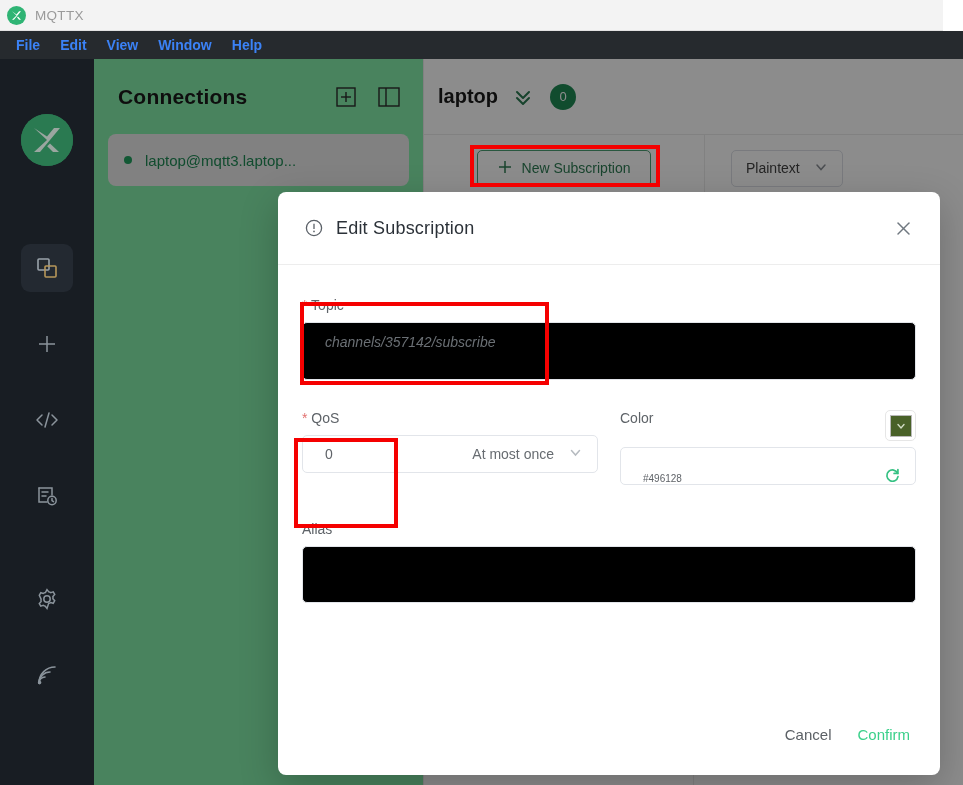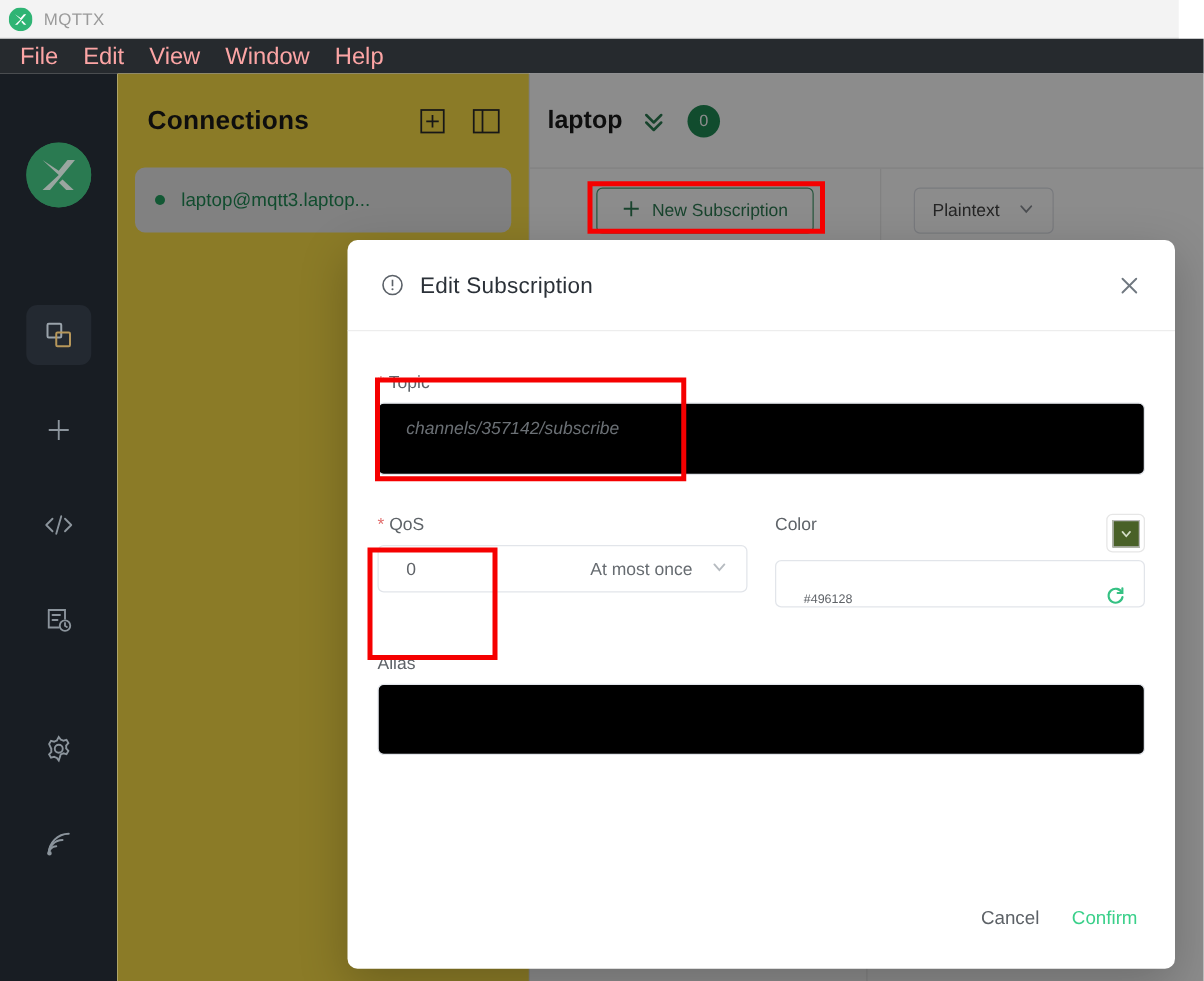--- a/index.html
+++ b/index.html
@@ -21,22 +21,23 @@
   .tb-title {
     font-size: 13.5px; color: #9a9a9a; margin-left: 9px; letter-spacing: .3px;
   }
 
   
   .menubar {
     position: absolute; left: 0; top: 31px; width: 963px; height: 28px;
     background: #262a2e; display: flex; align-items: center; padding-left: 6px;
   }
   .menu-item {
-    font-size: 19px; color: #fca5a5; padding: 3px 10px; line-height: 1;
+    font-size: 14px; color: #3b82f6; padding: 3px 10px; line-height: 1;
     cursor: default;
+    font-weight: bold;
   }
 
   
   .rail {
     position: absolute; left: 0; top: 59px; width: 94px; height: 726px;
     background: #181d23;
     display: flex; flex-direction: column; align-items: center;
   }
   .rail-logo {
     width: 52px; height: 52px; border-radius: 50%;
@@ -54,21 +55,21 @@
   .rail-icon.sep-top { margin-top: 55px; }
   .rail-icon svg { display: block; }
 
   
   .workspace {
     position: absolute; left: 94px; top: 59px;
     width: 869px; height: 726px; background: #ffffff;
   }
   .conn-panel {
     position: absolute; left: 0; top: 0; width: 330px; height: 726px;
-    background: #fde047; border-right: 1px solid #ebebeb;
+    background: #86efac; border-right: 1px solid #ebebeb;
   }
   .conn-head {
     display: flex; align-items: center; padding: 26px 22px 0 24px;
   }
   .conn-title {
     font-size: 21px; font-weight: bold; color: #1b1b1b; letter-spacing: .2px;
   }
   .conn-actions { margin-left: auto; display: flex; gap: 20px; align-items: center; }
   .icon-btn { color: #333; display: flex; align-items: center; }
 

